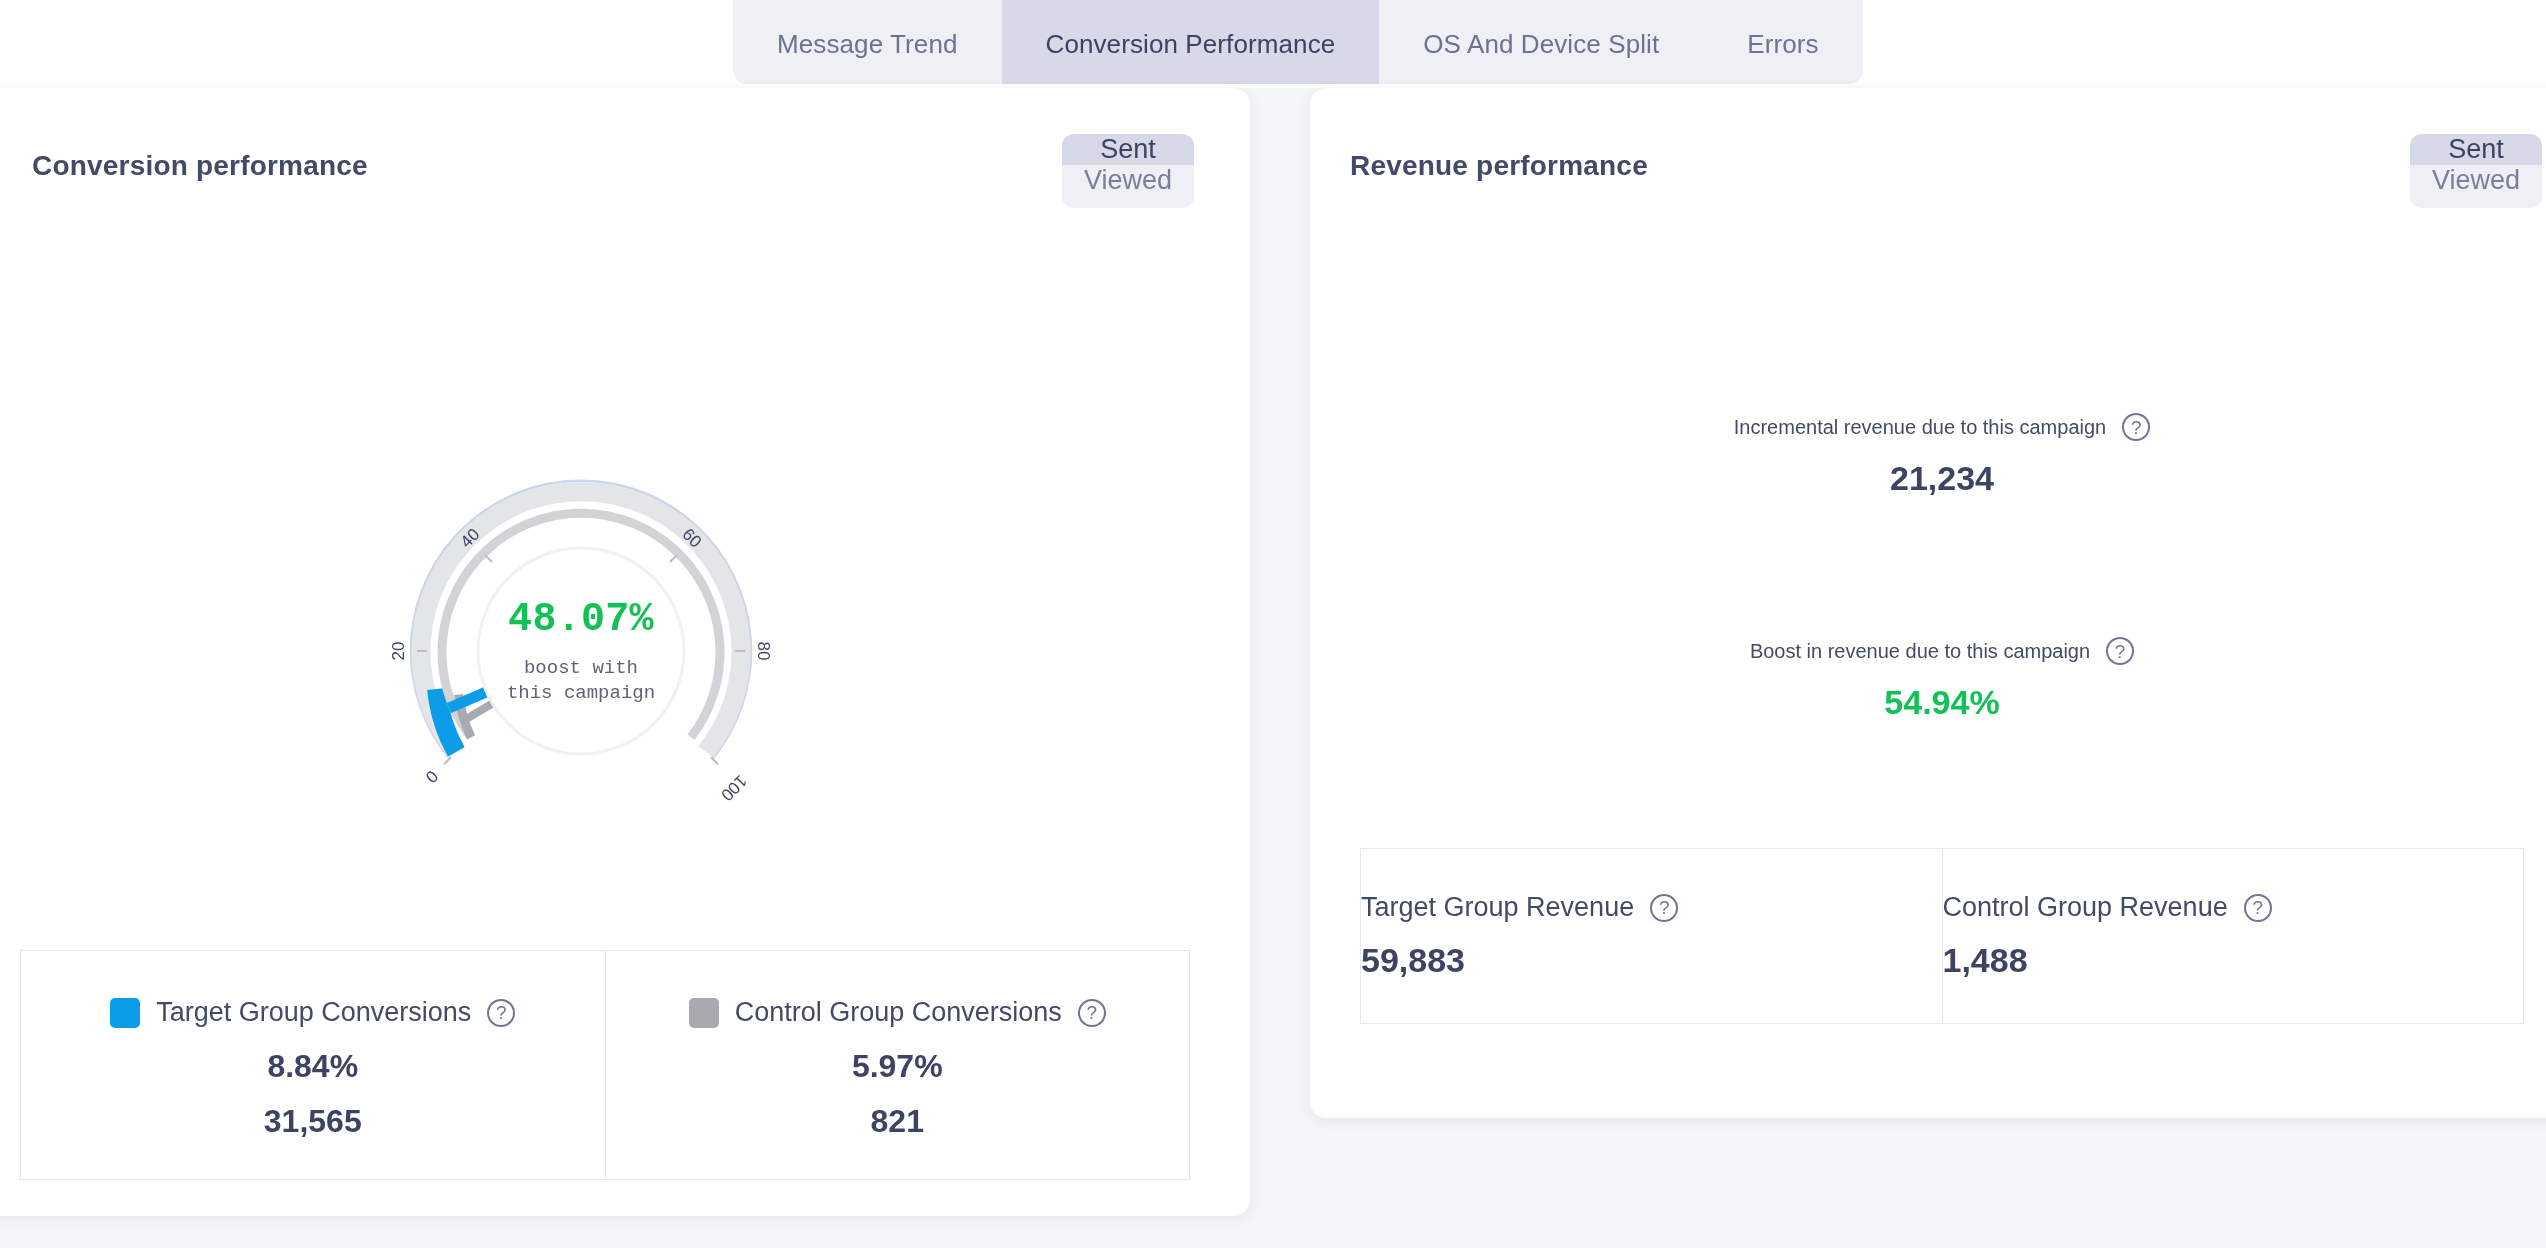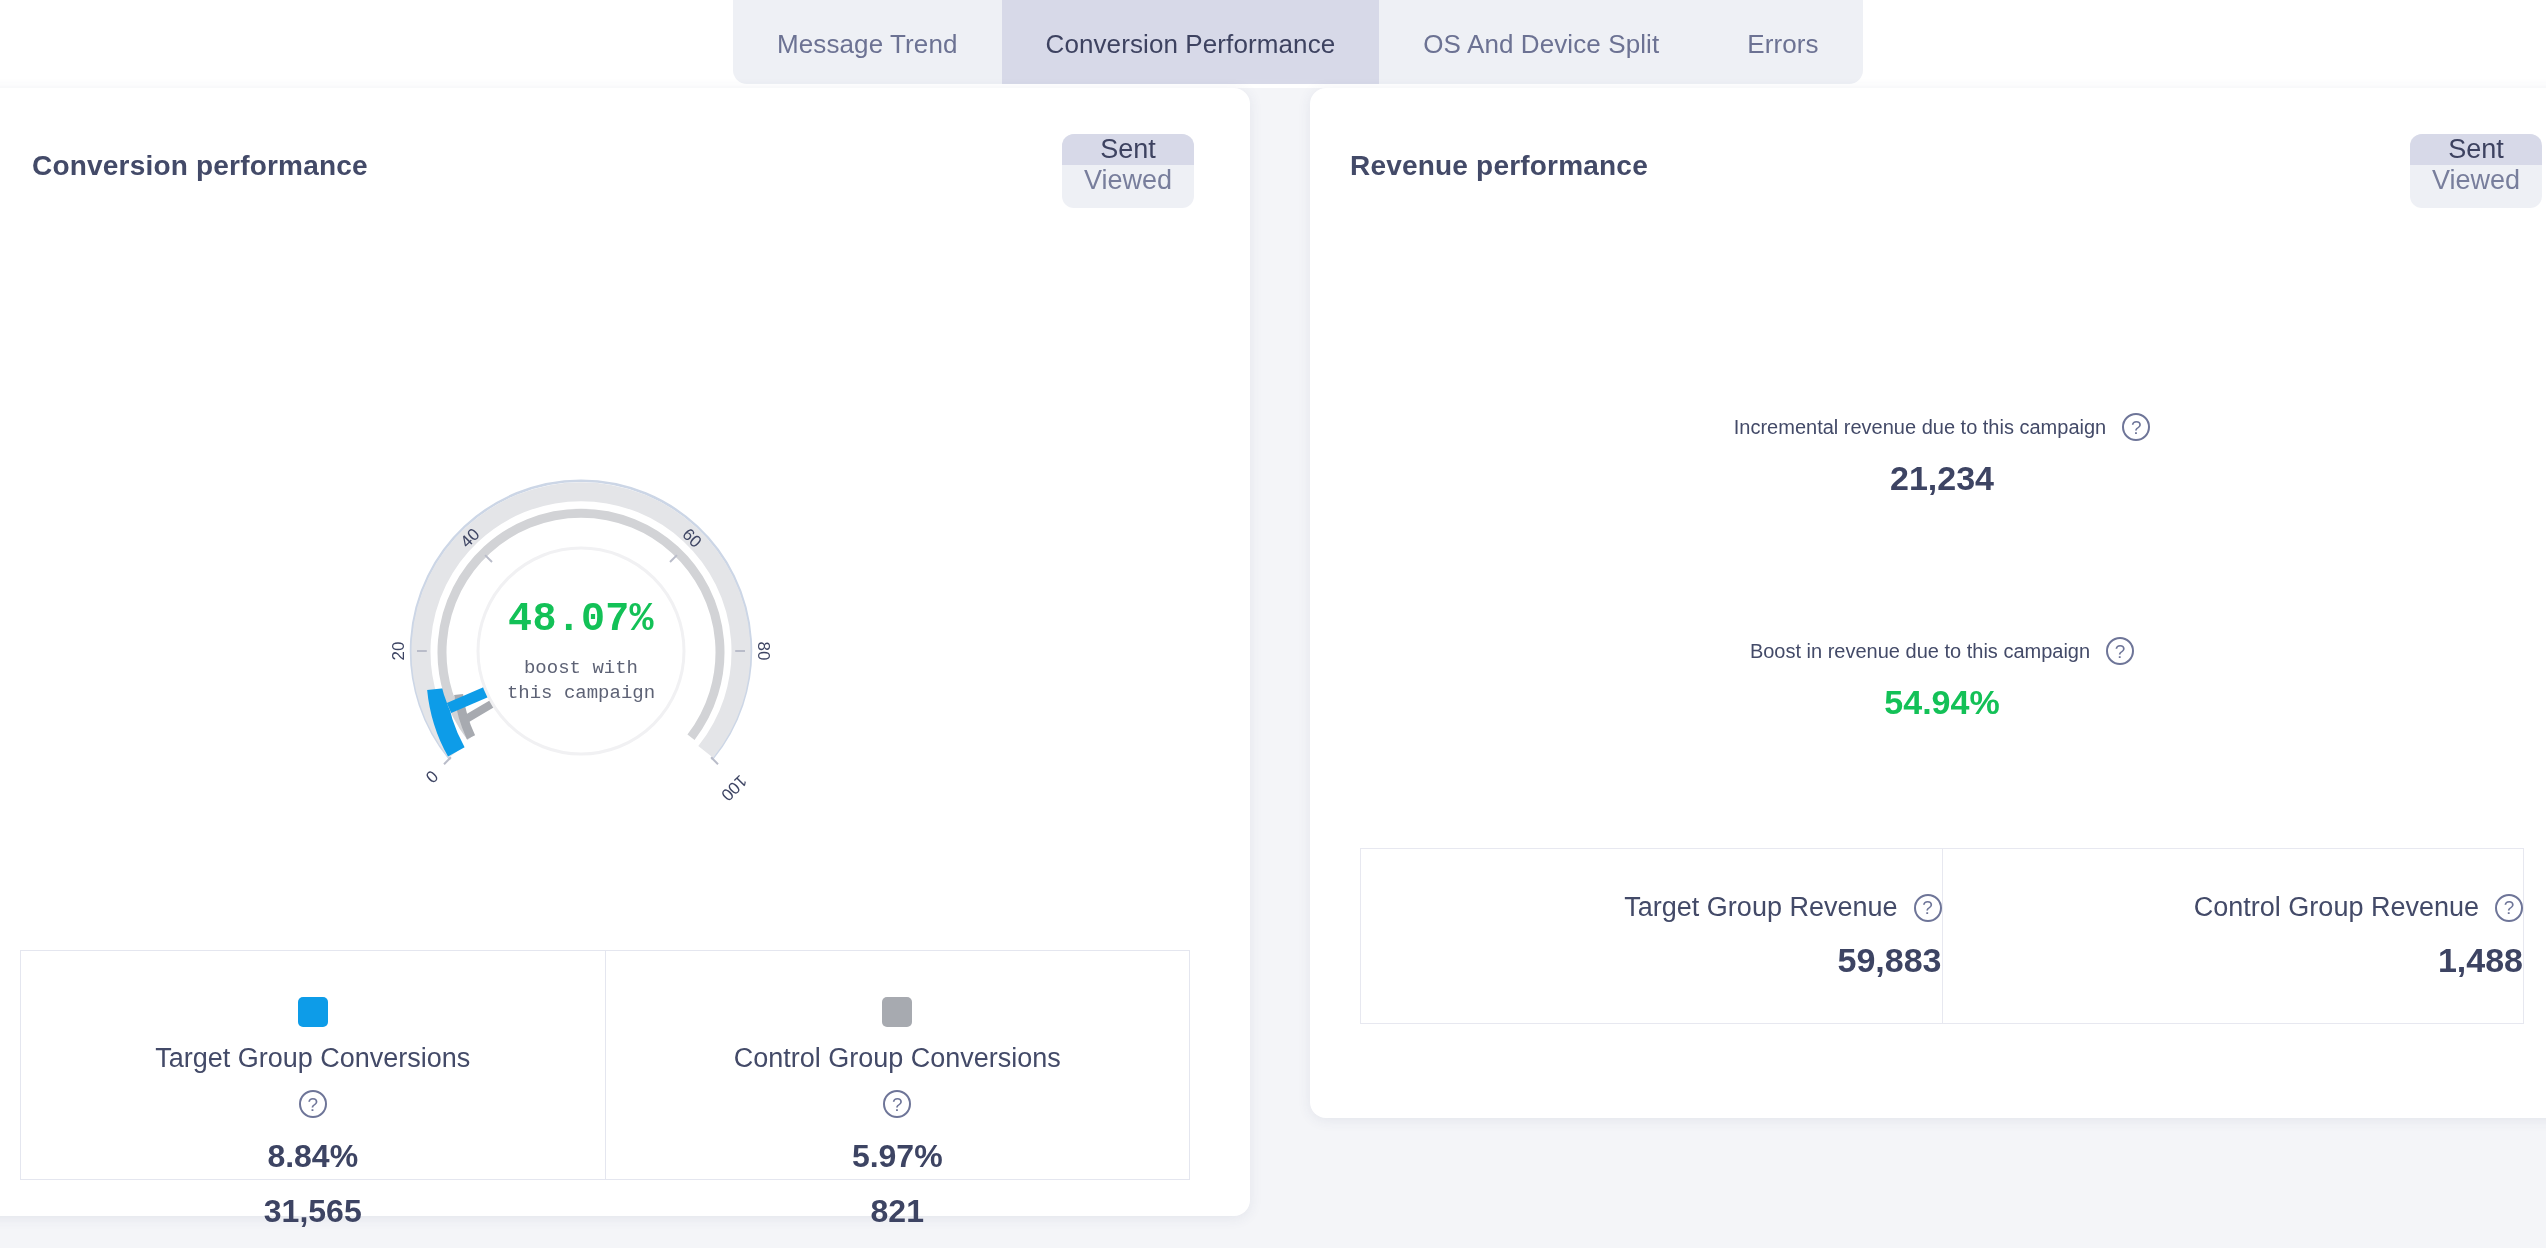--- a/index.html
+++ b/index.html
@@ -169,21 +169,20 @@
     flex-direction: column;
     align-items: center;
     justify-content: flex-start;
     padding-top: 46px;
   }
   .conv-box + .conv-box { border-left: 1px solid #e4e6ef; }
   .conv-head {
     display: flex;
     align-items: center;
     gap: 16px;
-    flex-direction: column;
   }
   .swatch {
     width: 30px; height: 30px;
     border-radius: 5px;
   }
   .conv-label {
     font-size: 27px;
     color: #434a68;
   }
   .conv-pct {
@@ -246,21 +245,21 @@
     top: 760px;
     width: 1164px;
     height: 176px;
     border: 1px solid #e7e8f0;
     display: flex;
   }
   .rev-box {
     flex: 1;
     display: flex;
     flex-direction: column;
-    align-items: flex-end;
+    align-items: flex-start;
     justify-content: center;
   }
   .rev-box + .rev-box { border-left: 1px solid #e7e8f0; }
   .rev-box-head {
     display: flex;
     align-items: center;
     gap: 16px;
   }
   .rev-box-label {
     font-size: 27px;

